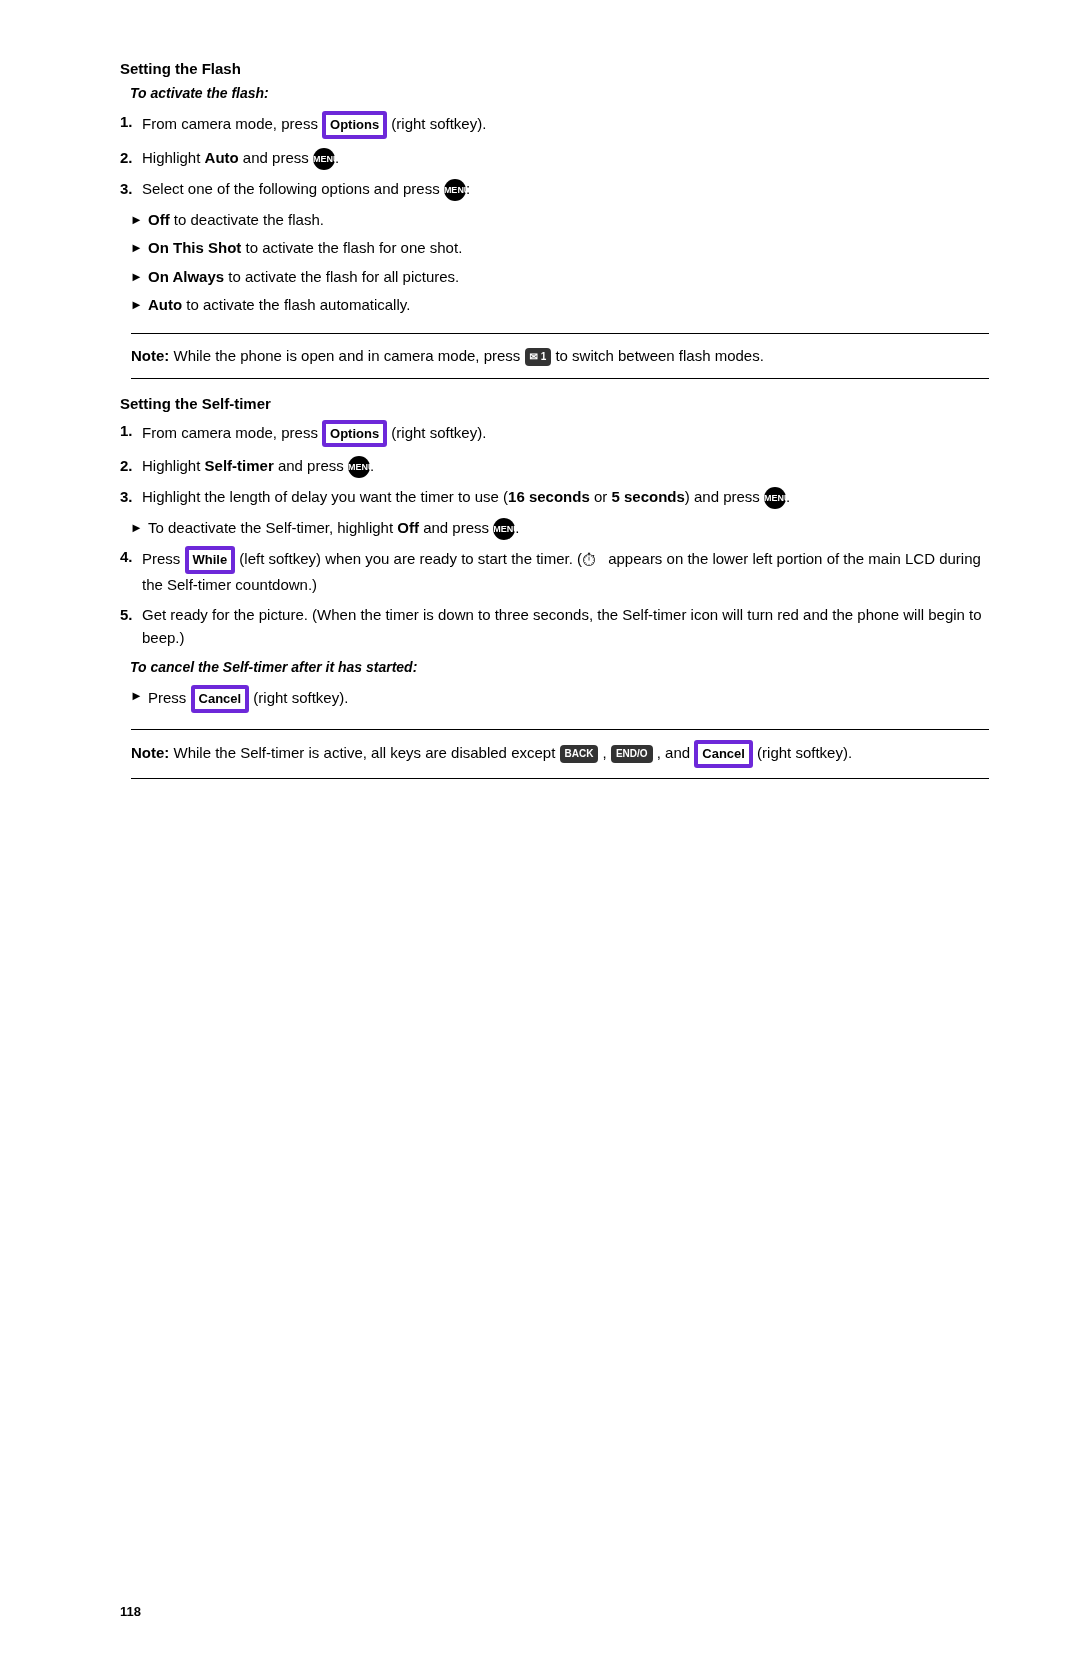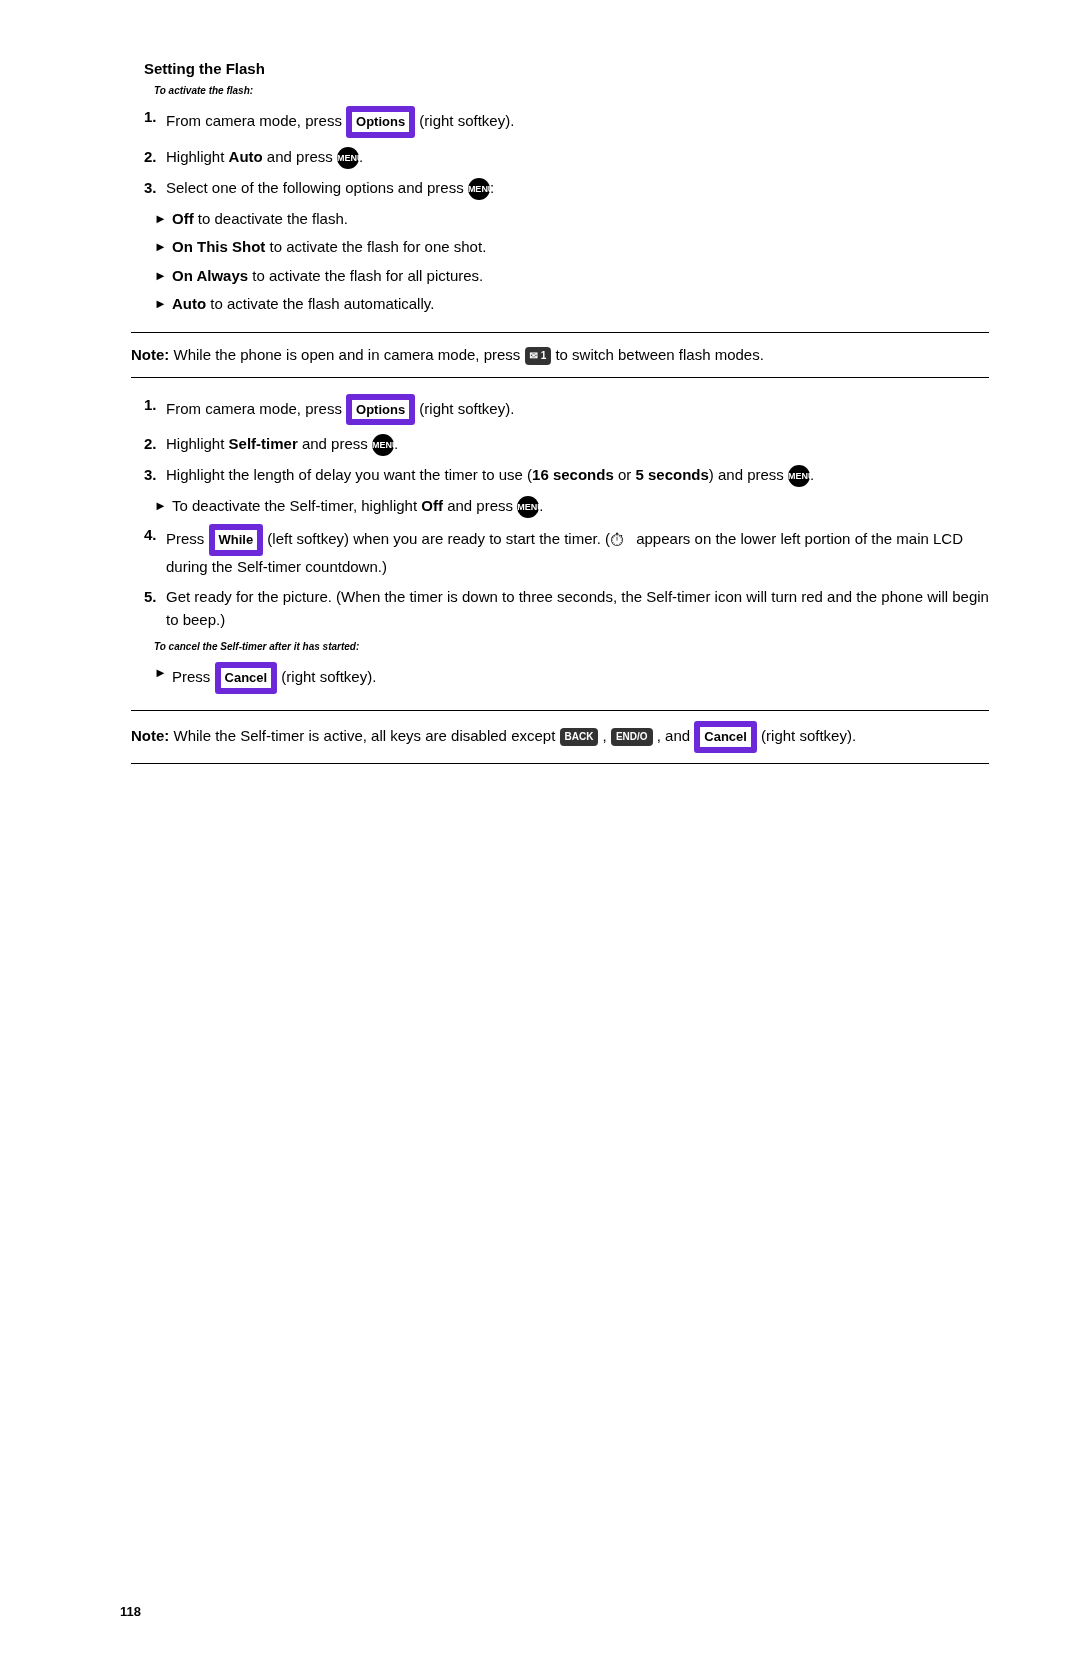--- a/index.html
+++ b/index.html
@@ -13,21 +13,21 @@
       padding: 60px 80px 60px 120px;
     }
     .section-title {
       font-weight: bold;
       font-size: 15px;
       margin-bottom: 8px;
     }
     .sub-title {
       font-style: italic;
       font-weight: bold;
-      font-size: 10px;
+      font-size: 14px;
       margin-bottom: 10px;
       margin-left: 10px;
     }
     .step {
       display: flex;
       margin-bottom: 8px;
       line-height: 1.5;
     }
     .step-num {
       font-weight: bold;
@@ -54,21 +54,21 @@
     }
     .note-box {
       border-top: 1px solid #000;
       border-bottom: 1px solid #000;
       padding: 10px 0;
       margin: 16px 11px;
       line-height: 1.6;
     }
     .btn-icon {
       display: inline-block;
-      border: 6px solid #6d28d9;
+      border: 4px solid #6d28d9;
       border-radius: 3px;
       padding: 0 4px;
       font-size: 13px;
       font-weight: bold;
       background: #fff;
       vertical-align: middle;
       white-space: nowrap;
     }
     .menu-icon {
       display: inline-block;
@@ -105,21 +105,20 @@
     }
     .page-num {
       position: absolute;
       bottom: 50px;
       left: 120px;
       font-weight: bold;
       font-size: 13px;
     }
     .section {
       margin-bottom: 4px;
-      margin-left: 24px;
     }
   </style>
 </head>
 <body>
 
 <div class="section">
   <div class="section-title">Setting the Flash</div>
   <div class="sub-title">To activate the flash:</div>
 
   <div class="step">
@@ -162,20 +161,21 @@
 </div>
 
 <div class="note-box">
   <span><b>Note:</b></span>
   <span> While the phone is open and in camera mode, press </span>
   <span class="small-key-icon">✉ 1</span>
   <span> to switch between flash modes.</span>
 </div>
 
 <div class="section">
+  <div class="section-title">Setting the Self-timer</div>
 
   <div class="step">
     <span class="step-num"><b>1.</b></span>
     <span class="step-content">
       From camera mode, press <span class="btn-icon">Options</span> (right softkey).
     </span>
   </div>
 
   <div class="step">
     <span class="step-num"><b>2.</b></span>

